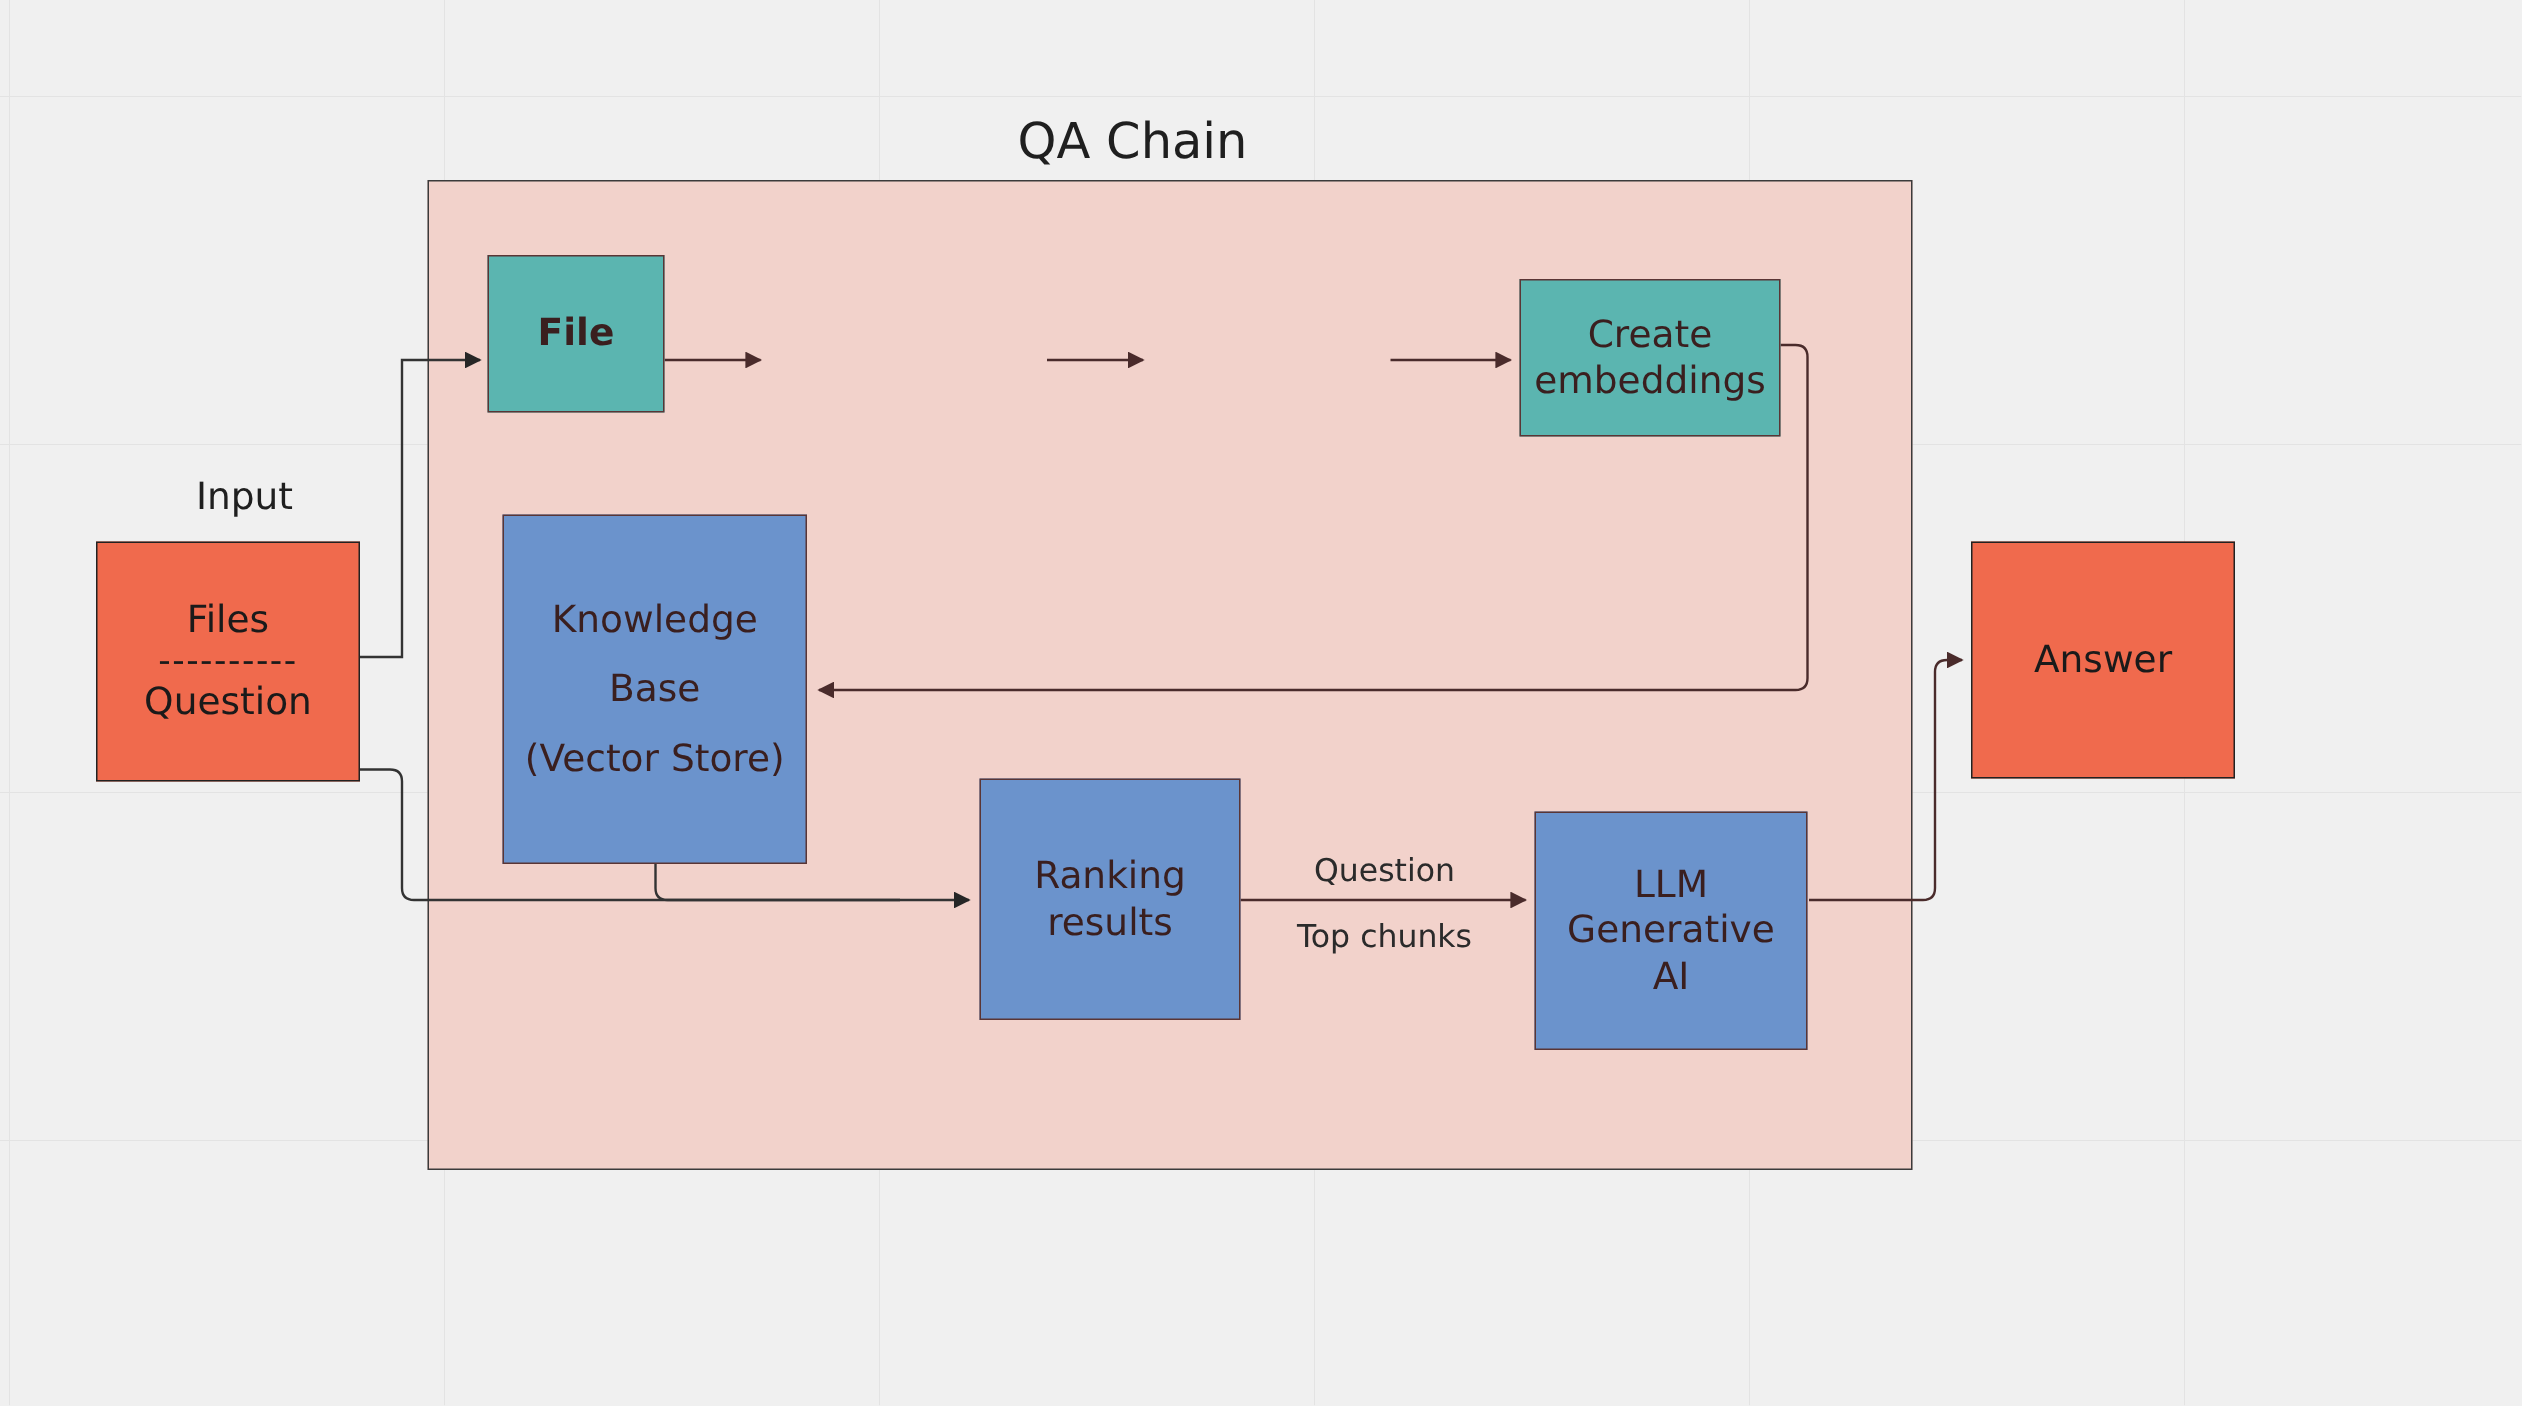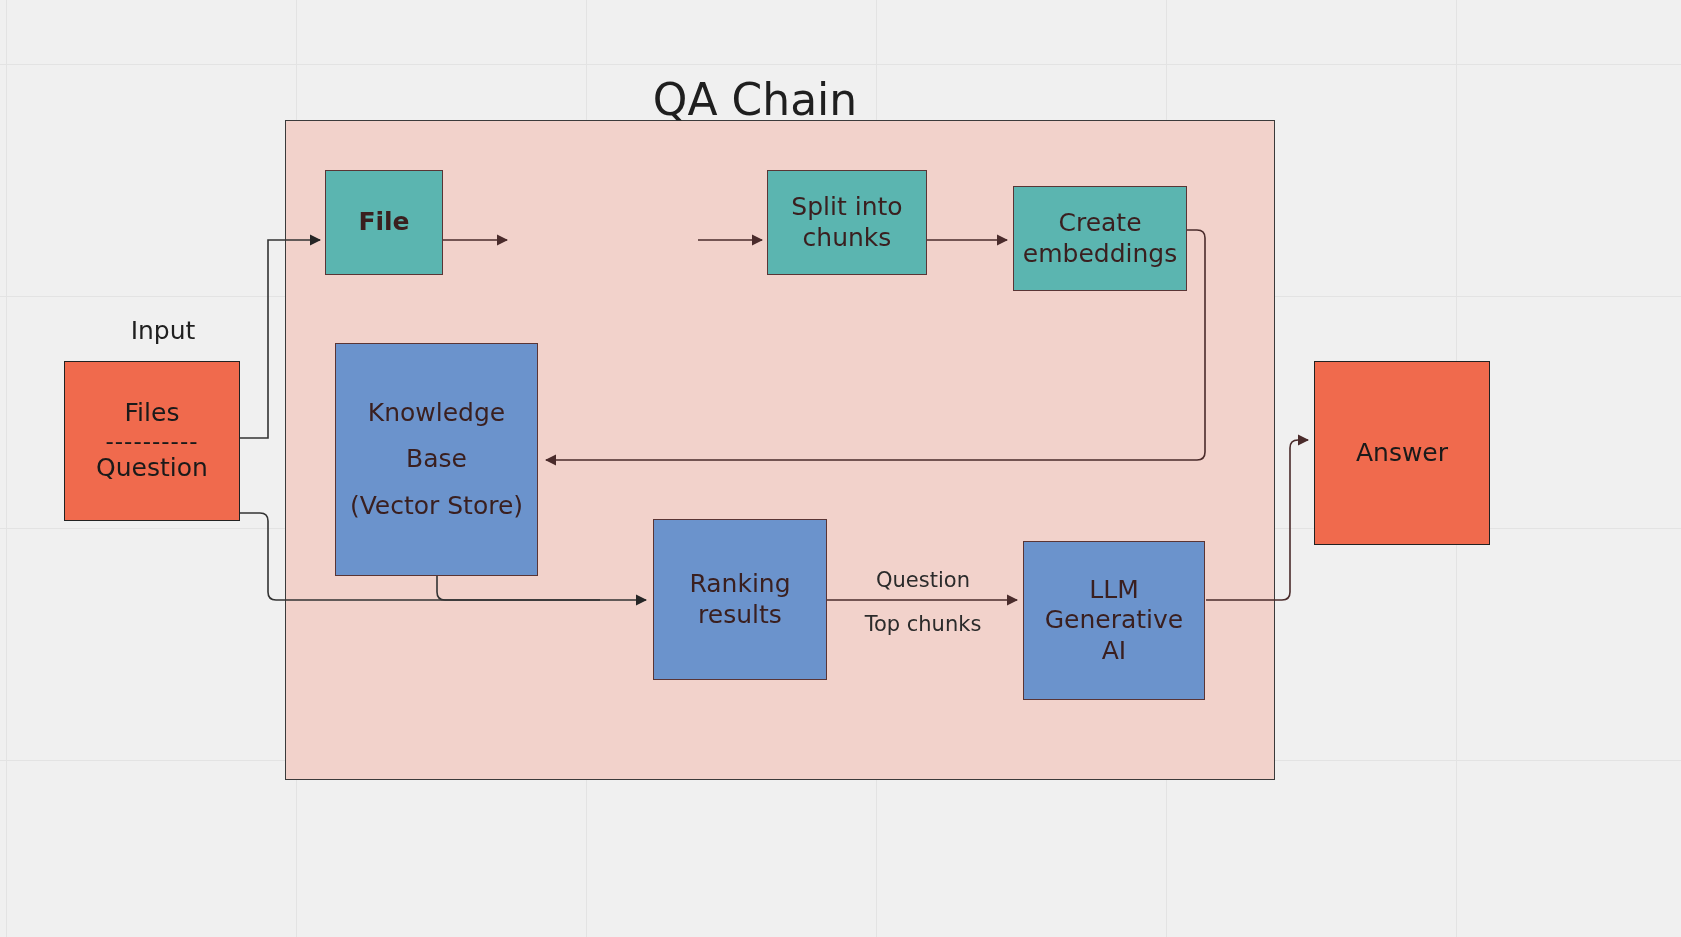--- a/index.html
+++ b/index.html
@@ -42,21 +42,21 @@
   .group-box {
     position: absolute;
     box-sizing: border-box;
     background: #f2d2cb;
     border: 1.6px solid #3b3b3b;
   }
   .group-title {
     position: absolute;
     text-align: center;
     color: #1f1f1f;
-    font-size: 44px;
+    font-size: 33px;
     white-space: nowrap;
   }
   .section-label {
     position: absolute;
     text-align: center;
     color: #1f1f1f;
     font-size: 25px;
     white-space: nowrap;
   }
   .node-teal {
@@ -137,24 +137,20 @@
     <span class="line">Files</span>
     <span class="line sep">----------</span>
     <span class="line">Question</span>
   </div>
 
   <div class="node node-teal" style="left:325px; top:170px; width:118px; height:105px;font-weight:bold;">
     <span class="line">File</span>
   </div>
 
 
-  <div class="node node-teal" style="left:767px; top:170px; width:160px; height:105px;">
-    <span class="line">Split into</span>
-    <span class="line">chunks</span>
-  </div>
 
   <div class="node node-teal" style="left:1013px; top:170px; width:174px; height:105px;margin-top:16px;">
     <span class="line">Create</span>
     <span class="line">embeddings</span>
   </div>
 
   <div class="node node-blue" style="left:335px; top:343px; width:203px; height:233px;gap:16px;">
     <span class="line">Knowledge</span>
     <span class="line">Base</span>
     <span class="line">(Vector Store)</span>
@@ -164,20 +160,20 @@
     <span class="line">Ranking</span>
     <span class="line">results</span>
   </div>
 
   <div class="node node-blue" style="left:1023px; top:519px; width:182px; height:159px;margin-top:22px;">
     <span class="line">LLM</span>
     <span class="line">Generative</span>
     <span class="line">AI</span>
   </div>
 
-  <div class="node node-orange" style="left:1314px; top:361px; width:176px; height:184px;">
+  <div class="node node-orange" style="left:1314px; top:361px; width:176px; height:158px;">
     <span class="line">Answer</span>
   </div>
 
   <div class="edge-label" style="left:828px; top:568px; width:190px;">Question</div>
   <div class="edge-label" style="left:828px; top:612px; width:190px;">Top chunks</div>
 
 </div>
 
 </body></html>

